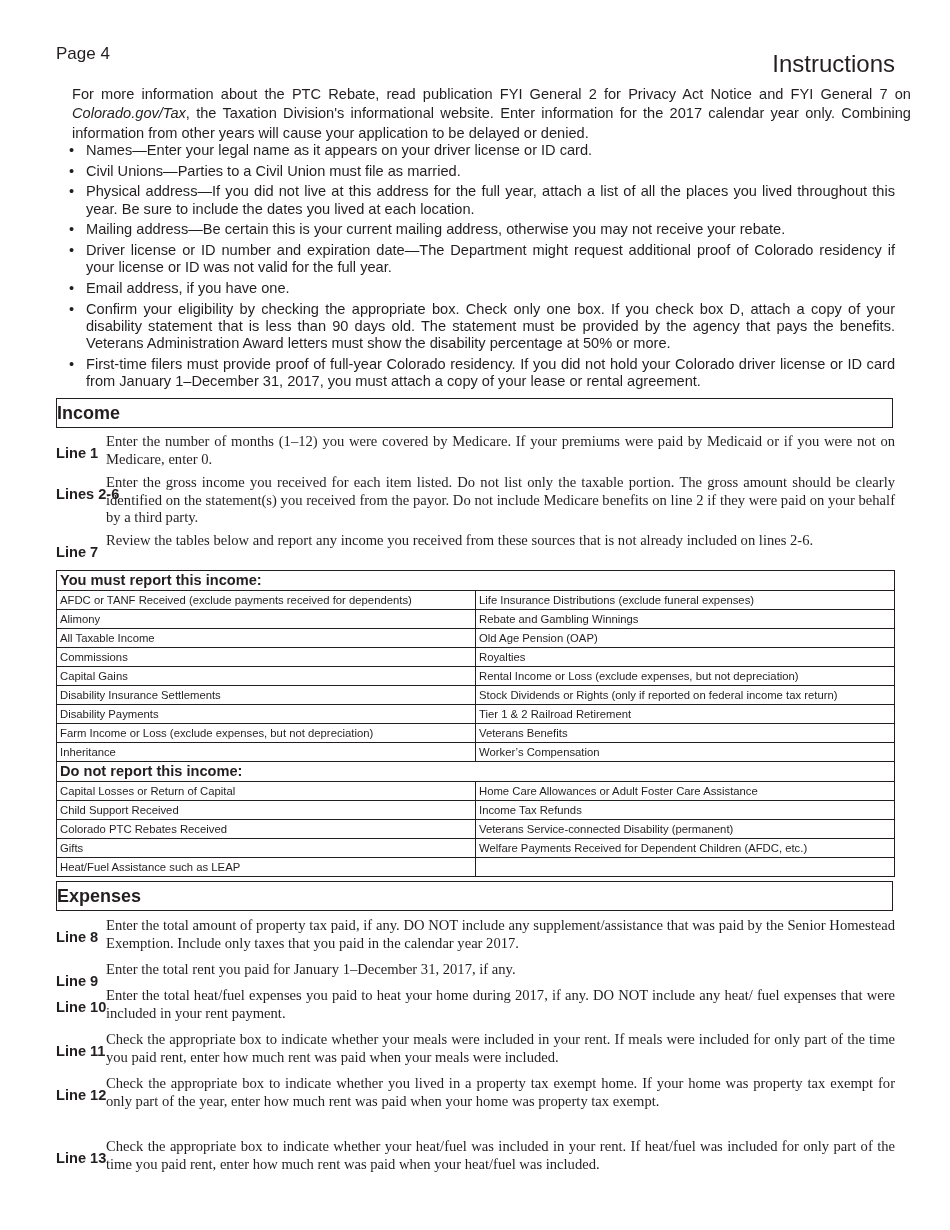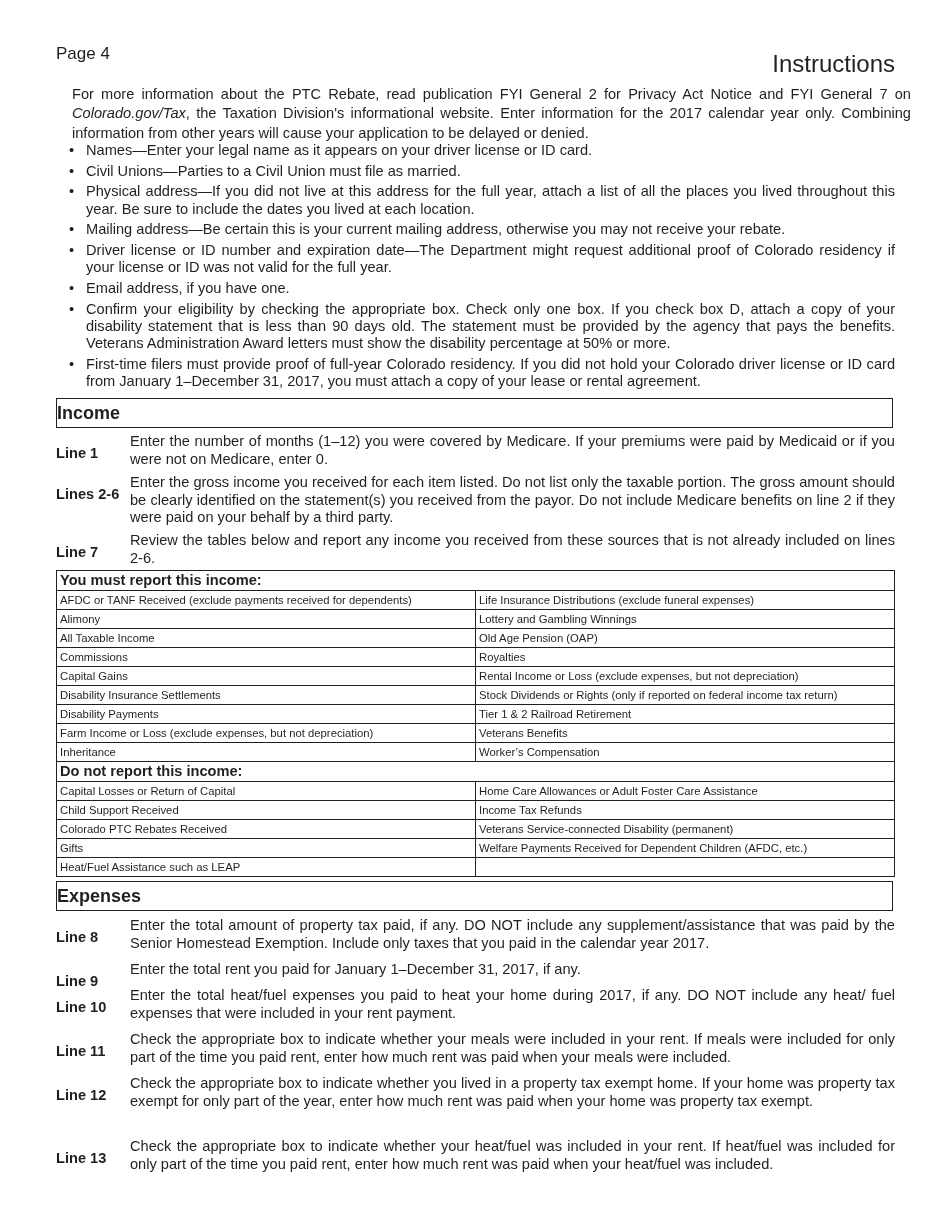--- a/index.html
+++ b/index.html
@@ -23,21 +23,21 @@
     position: relative; padding-left: 30px; font-size: 14.6px; line-height: 17.3px;
     margin-bottom: 3.4px; text-align: justify;
   }
   .bullets li .dot { position: absolute; left: 13px; top: 0; }
   .section-head {
     position: absolute; left: 0; width: 835px; height: 28px; border: 1.6px solid #231f20;
     font-weight: bold; font-size: 18px; line-height: 28px; box-sizing: content-box;
   }
   .line-item { position: absolute; left: 0; width: 839px; font-size: 14.6px; line-height: 17.6px; }
   .line-item .lbl { position: absolute; left: 0; top: 0; font-weight: bold; margin-top: 12px; }
-  .line-item .txt { margin-left: 74px; text-align: justify; }
+  .line-item .txt { margin-left: 50px; text-align: justify; font-family: Liberation Serif, serif; }
   table.income {
     position: absolute; left: 0; top: 570px; width: 839px; border-collapse: collapse;
     border: 1.6px solid #231f20; font-size: 11.3px;
   }
   table.income td {
     border: 1px solid #231f20; height: 18px; padding: 0 0 0 3px; line-height: 18px; white-space: nowrap;
   }
   table.income td.c1 { width: 415px; }
   table.income tr.group td {
     font-weight: bold; font-size: 14.6px; height: 19px; line-height: 19px; border-bottom: 1px solid #231f20;
@@ -85,21 +85,21 @@
     <tbody>
         <tr class="group">
       <td colspan="2">You must report this income:</td>
     </tr>
     <tr>
           <td class="c1">AFDC or TANF Received (exclude payments received for dependents)</td>
           <td>Life Insurance Distributions (exclude funeral expenses)</td>
         </tr>
     <tr>
           <td class="c1">Alimony</td>
-          <td>Lottery and Gambling Winnings</td>
+          <td>Rebate and Gambling Winnings</td>
         </tr>
     <tr>
           <td class="c1">All Taxable Income</td>
           <td>Old Age Pension (OAP)</td>
         </tr>
     <tr>
           <td class="c1">Commissions</td>
           <td>Royalties</td>
         </tr>
     <tr>

